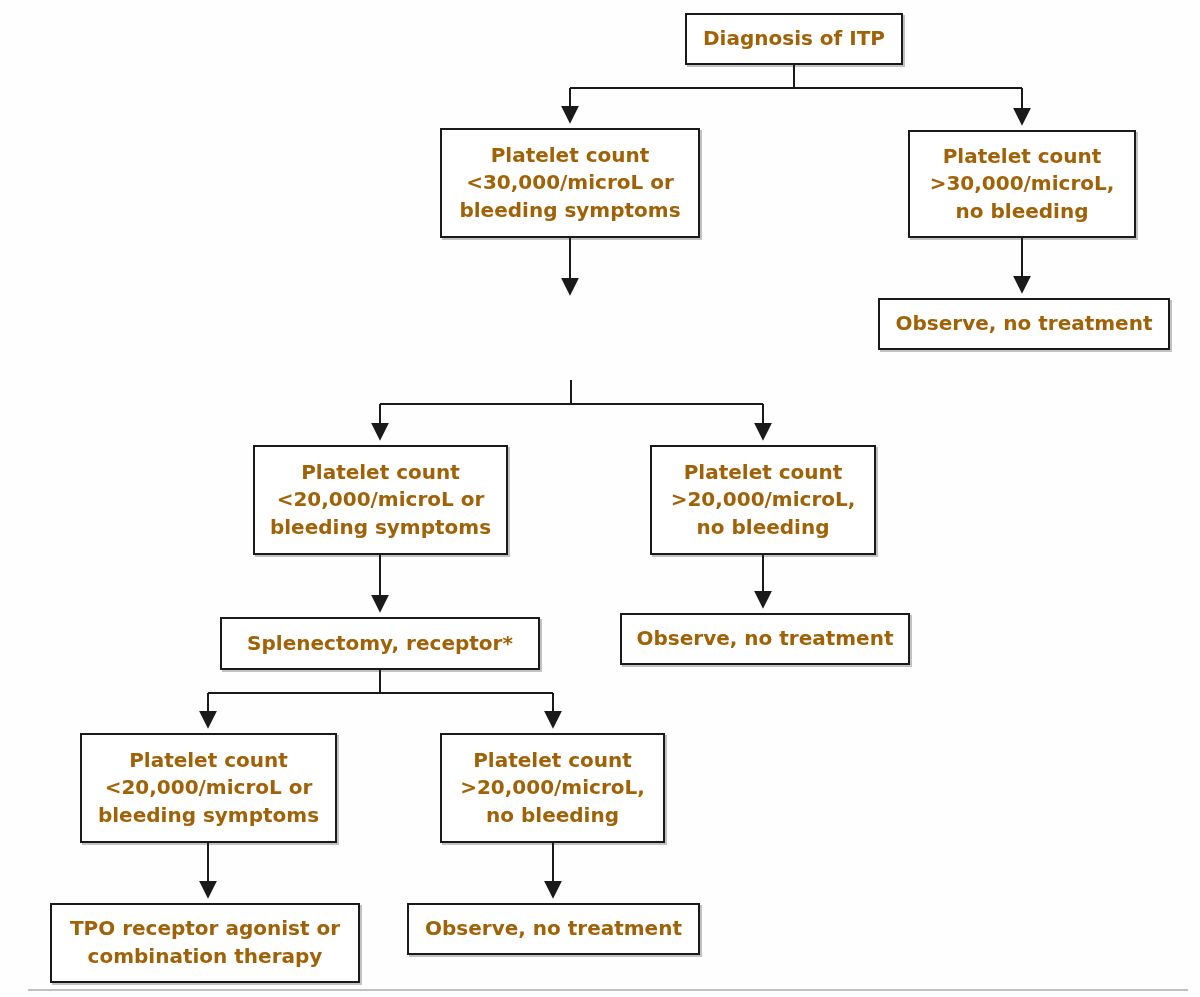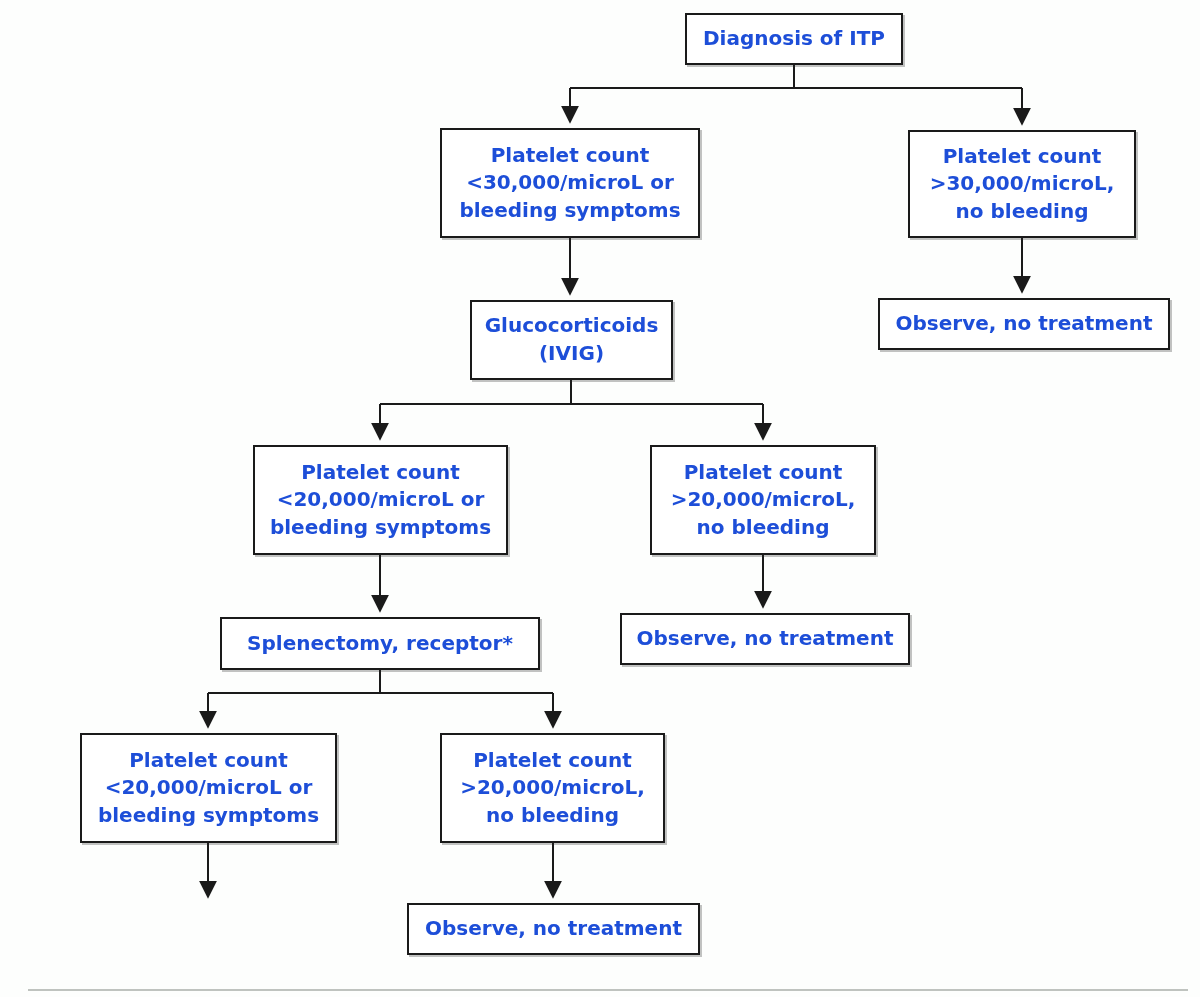--- a/index.html
+++ b/index.html
@@ -19,21 +19,21 @@
     position: absolute;
     left: 0;
     top: 0;
     pointer-events: none;
   }
   .node {
     position: absolute;
     box-sizing: border-box;
     border: 2px solid #1a1a1a;
     background: #ffffff;
-    color: #1d4ed8;
+    color: #a16207;
     display: flex;
     align-items: center;
     justify-content: center;
     text-align: center;
     font-size: 20px;
     font-weight: bold;
     line-height: 1.38;
     white-space: pre-line;
     box-shadow: 2px 2px 0 rgba(40,40,40,0.28);
   }
@@ -102,24 +102,20 @@
   <div class="node" style="left:908px; top:130px; width:228px; height:108px">
     <span class="node-text">Platelet count
 &gt;30,000/microL,
 no bleeding</span>
   </div>
 
   <div class="node" style="left:878px; top:298px; width:292px; height:52px">
     <span class="node-text">Observe, no treatment</span>
   </div>
 
-  <div class="node" style="left:470px; top:300px; width:203px; height:80px">
-    <span class="node-text">Glucocorticoids
-(IVIG)</span>
-  </div>
 
   <div class="node" style="left:253px; top:445px; width:255px; height:110px">
     <span class="node-text">Platelet count
 &lt;20,000/microL or
 bleeding symptoms</span>
   </div>
 
   <div class="node" style="left:650px; top:445px; width:226px; height:110px">
     <span class="node-text">Platelet count
 &gt;20,000/microL,
@@ -139,20 +135,24 @@
 &lt;20,000/microL or
 bleeding symptoms</span>
   </div>
 
   <div class="node" style="left:440px; top:733px; width:225px; height:110px">
     <span class="node-text">Platelet count
 &gt;20,000/microL,
 no bleeding</span>
   </div>
 
+  <div class="node" style="left:50px; top:903px; width:310px; height:80px">
+    <span class="node-text">TPO receptor agonist or
+combination therapy</span>
+  </div>
 
   <div class="node" style="left:407px; top:903px; width:293px; height:52px">
     <span class="node-text">Observe, no treatment</span>
   </div>
 
   <div class="bottom-rule"></div>
 
 </div>
 
 </body></html>

